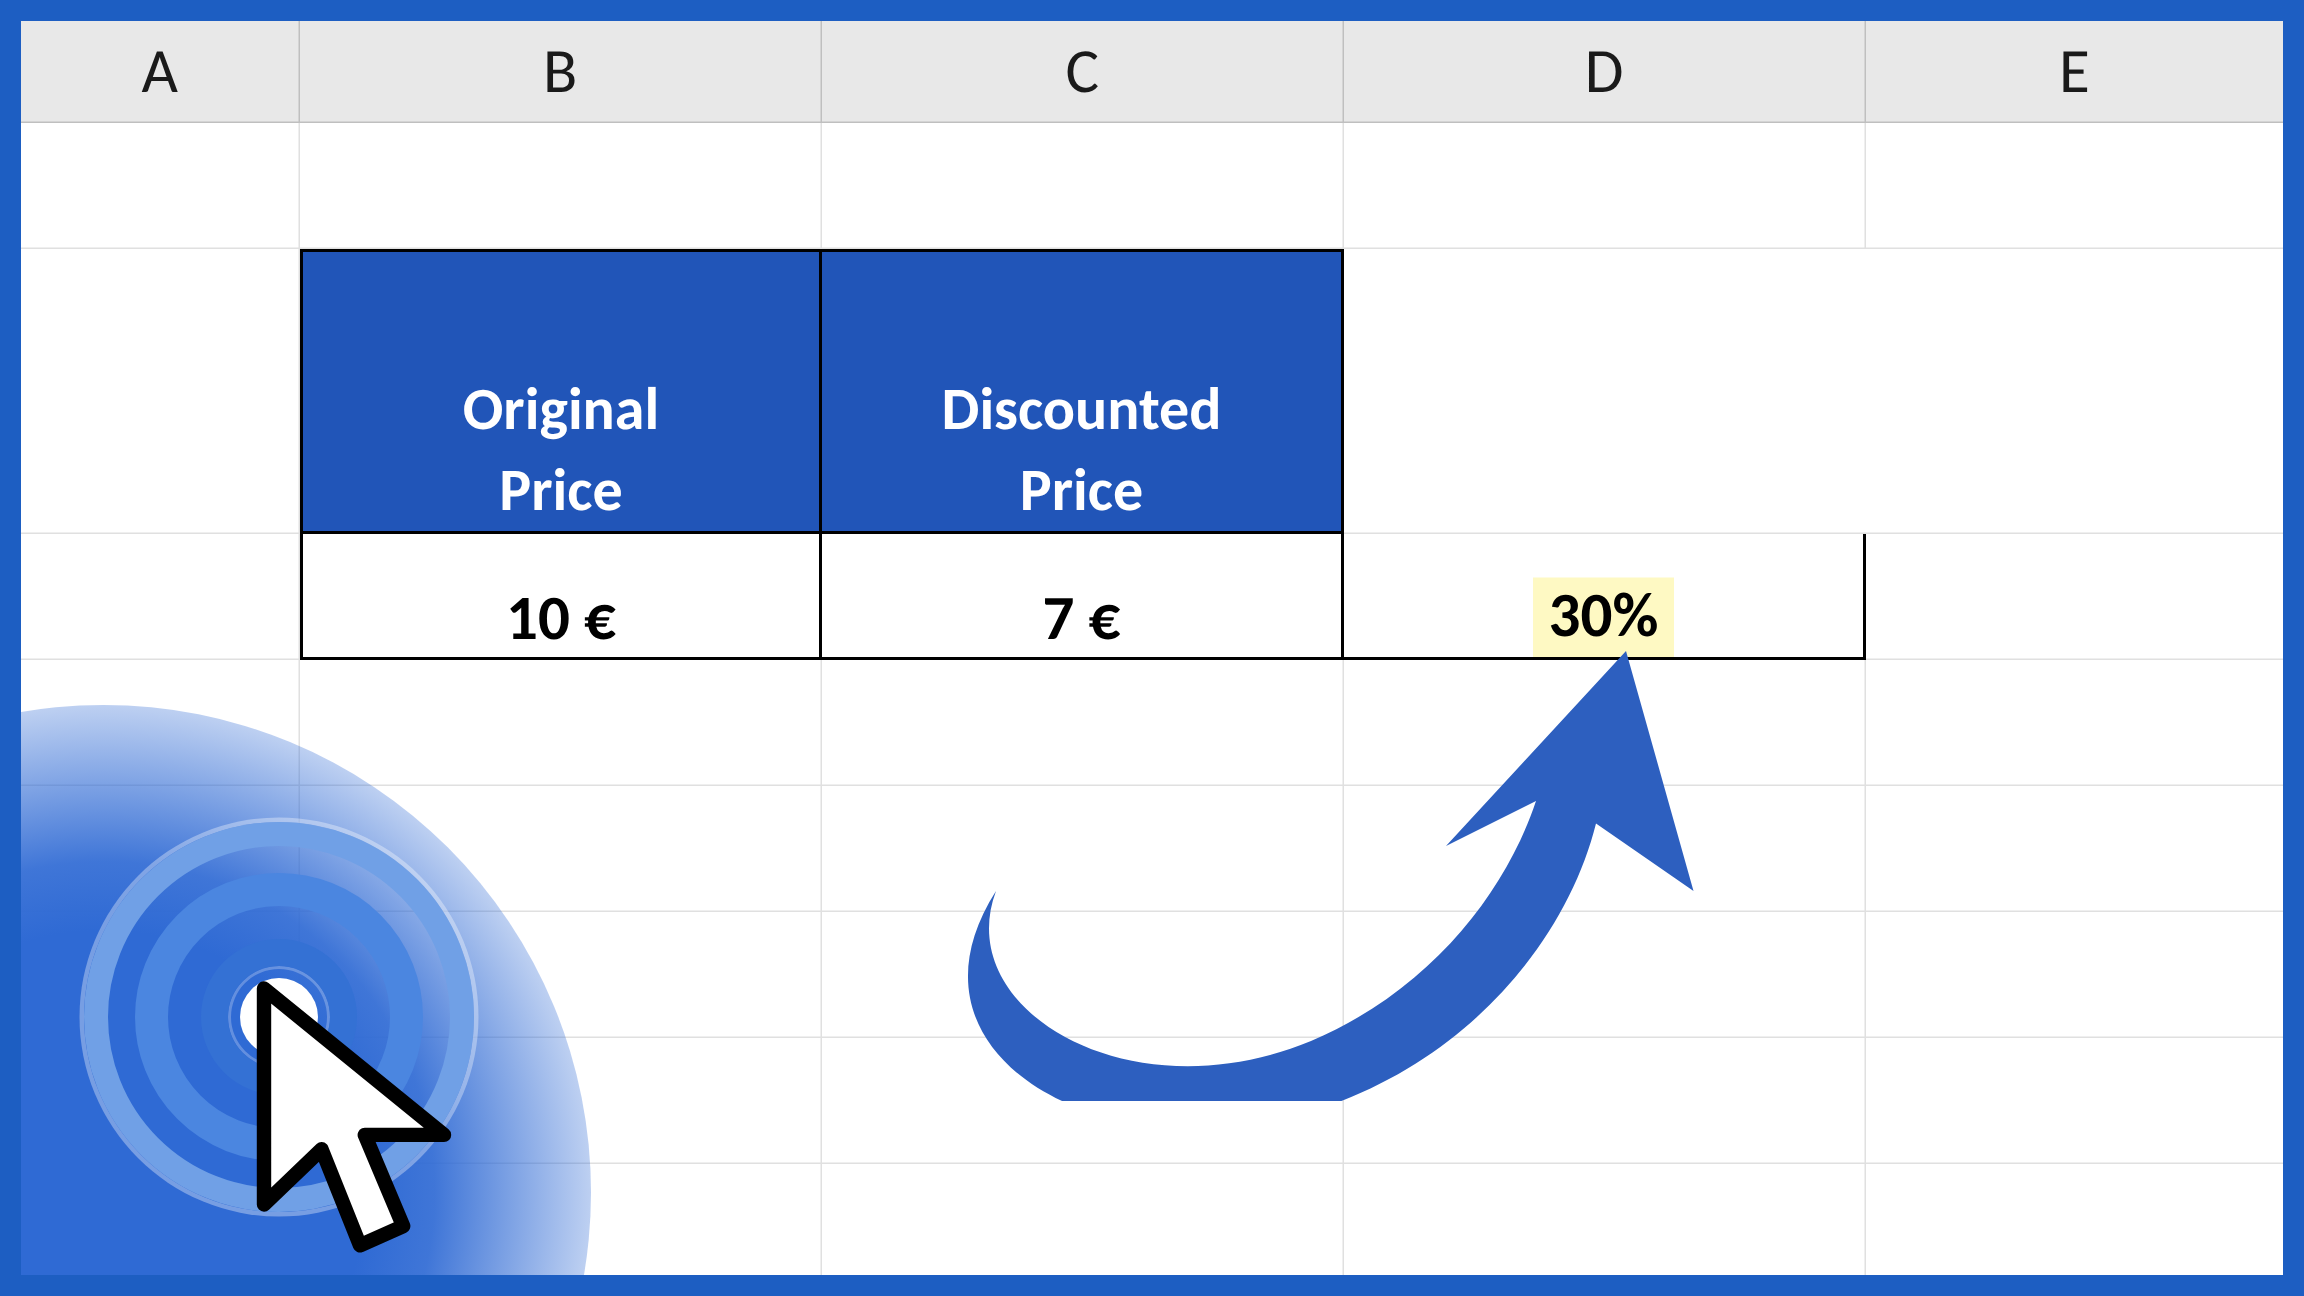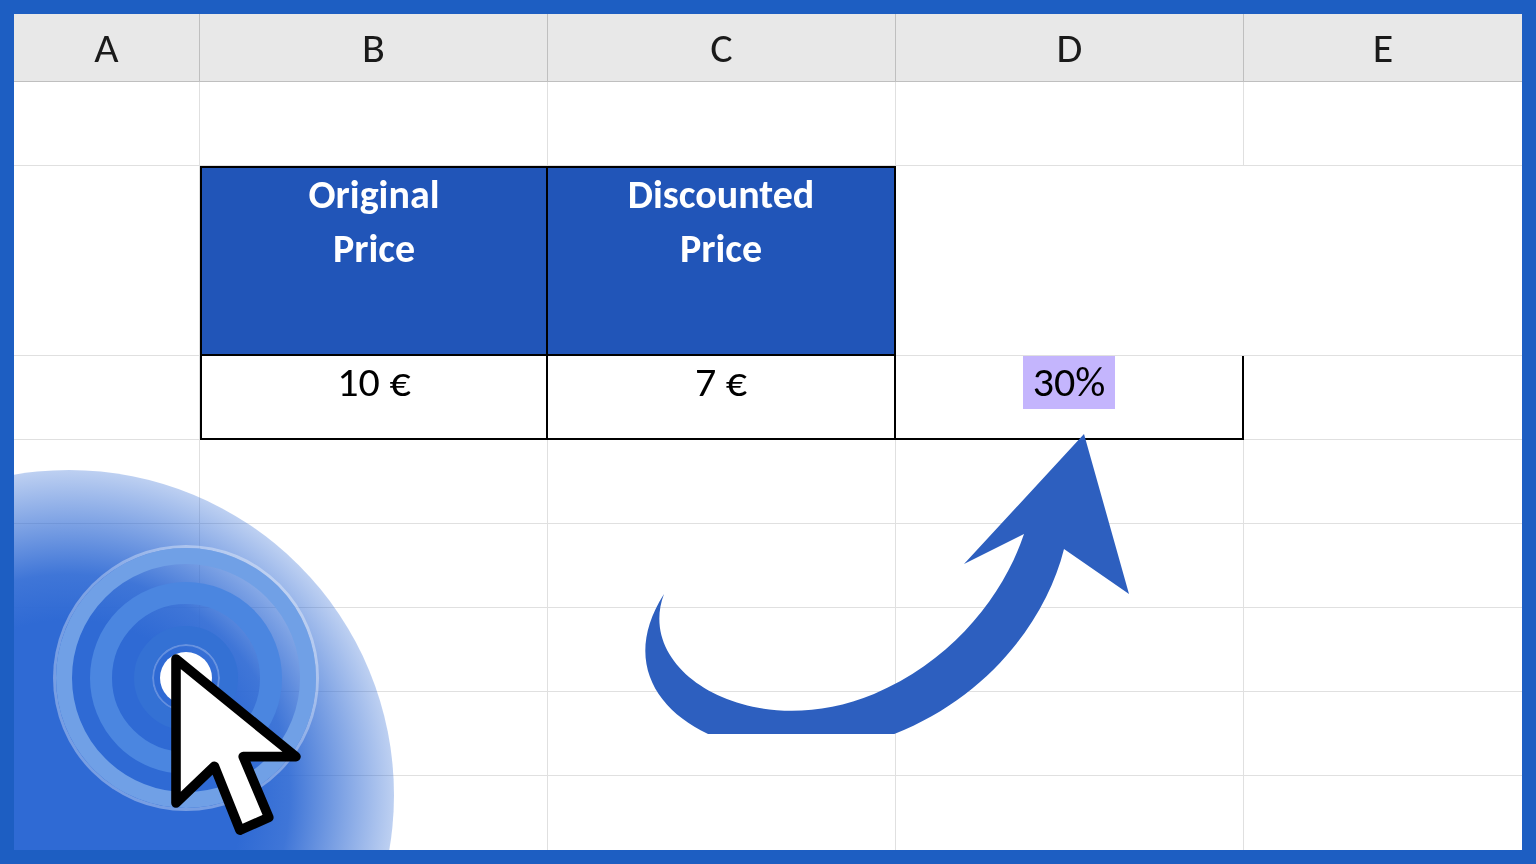--- a/index.html
+++ b/index.html
@@ -55,46 +55,46 @@
     font-size: 42px;
     font-weight: 400;
     color: #1a1a1a;
   }
 
   
   .table-header {
     background: #2155b8;
     color: #fff;
     display: flex;
-    align-items: flex-start;
+    align-items: flex-end;
     justify-content: center;
     font-size: 40px;
     font-weight: 700;
     line-height: 1.35;
     text-align: center;
     border-top: 2px solid #000;
     border-bottom: 2px solid #000;
     border-right: 2px solid #000;
   }
   .table-header.first { border-left: 2px solid #000; }
 
   .table-data {
     display: flex;
-    align-items: flex-start;
+    align-items: flex-end;
     justify-content: center;
     font-size: 42px;
-    font-weight: 400;
+    font-weight: 700;
     color: #000;
     border-bottom: 2px solid #000;
     border-right: 2px solid #000;
   }
   .table-data.first { border-left: 2px solid #000; }
 
   .highlight {
-    background: #c4b5fd;
+    background: #fef9c3;
     padding: 0 10px 2px 10px;
     display: inline-block;
   }
 
   
   .arrow-wrap {
     position: absolute;
     left: 560px;
     top: 400px;
     width: 560px;

